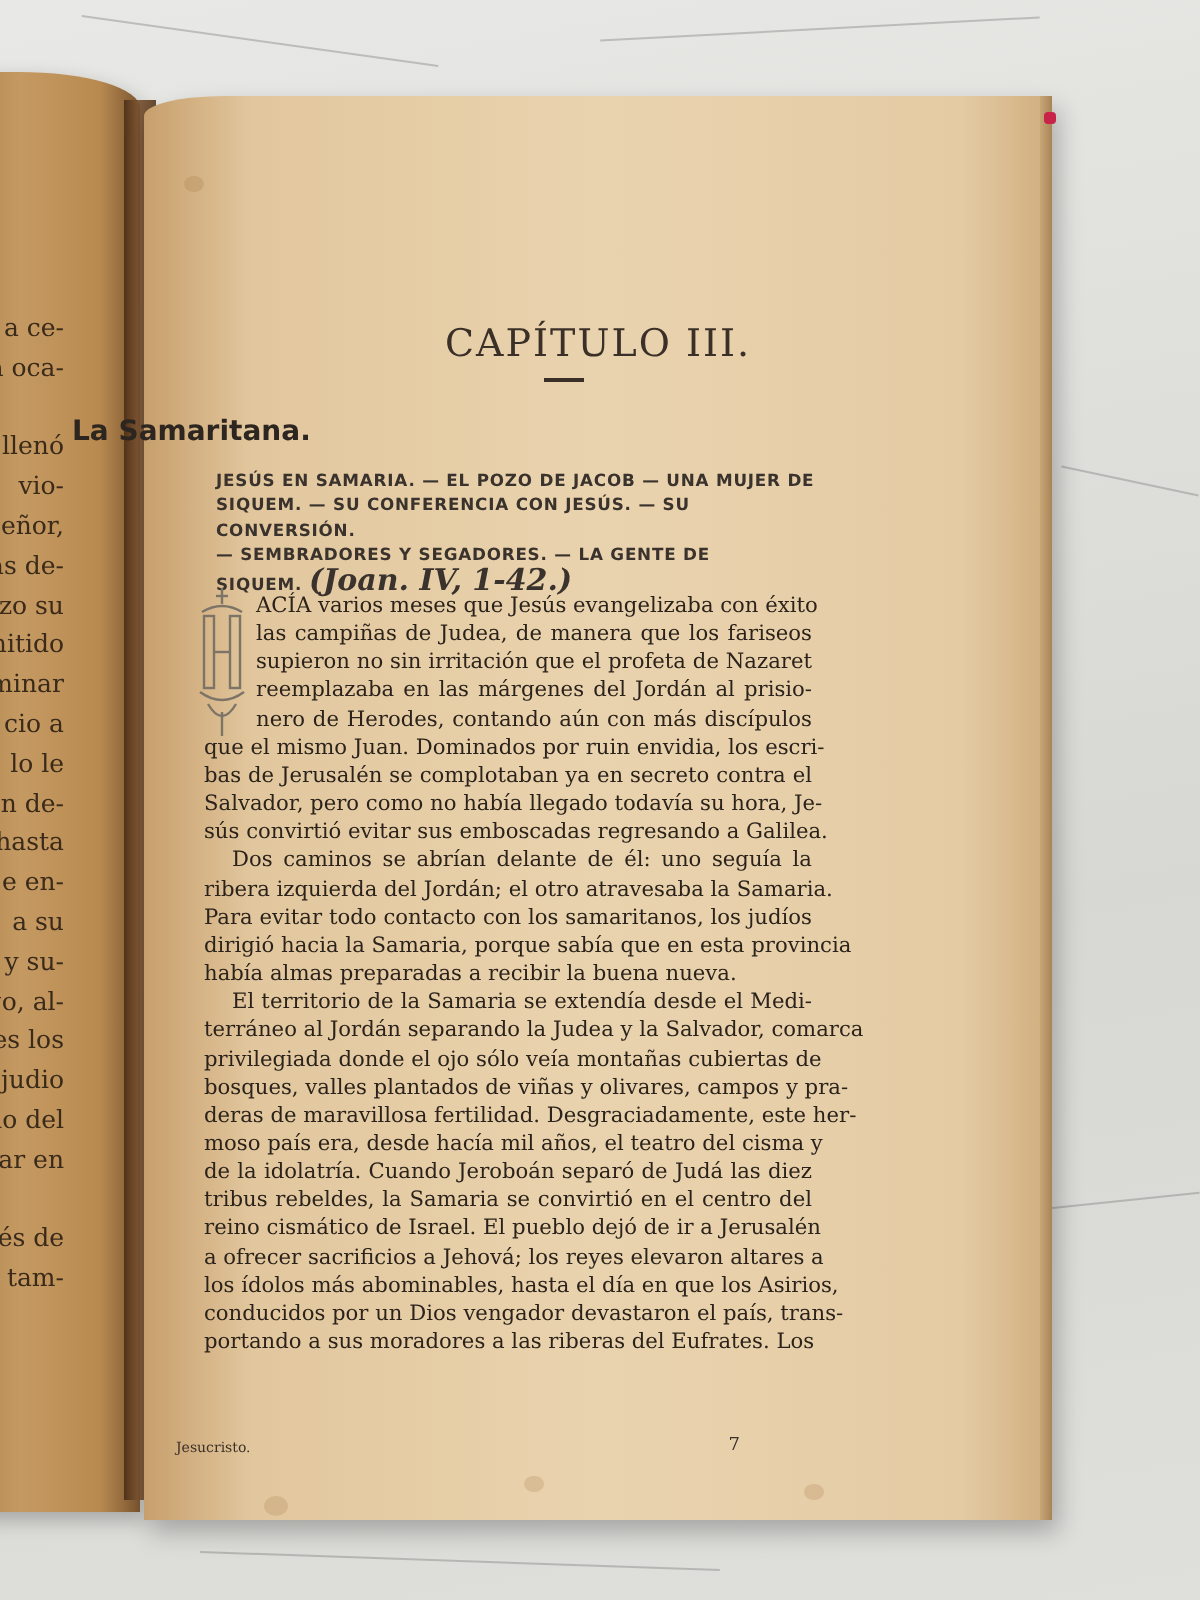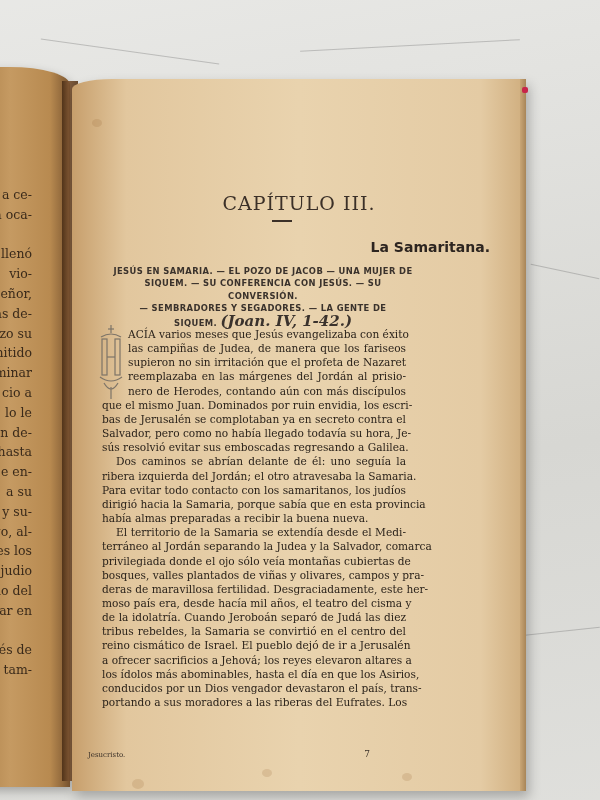--- a/index.html
+++ b/index.html
@@ -4,21 +4,21 @@
   <style>
     html, body { margin: 0; padding: 0; }
     body {
       width: 600px; height: 800px; overflow: hidden; position: relative;
       background: #dcdcd8;
       background-image:
         linear-gradient(170deg, rgba(255,255,255,0.35) 0%, rgba(200,200,196,0.25) 60%, rgba(230,230,228,0.3) 100%);
       font-family: "DejaVu Serif", serif;
     }
     .crack { position: absolute; height: 1px; background: rgba(110,110,110,0.35); }
-    .scene { position: absolute; inset: 0; margin-top: 31px; }
+    .scene { position: absolute; inset: 0; }
 
     
     .left-page {
       position: absolute; left: -30px; top: 36px; width: 100px; height: 720px;
       background: linear-gradient(90deg, #a97c46 0%, #c59a62 40%, #b88a50 80%, #7a5530 100%);
       border-top-left-radius: 30px 10px;
       border-top-right-radius: 60px 18px;
       box-shadow: 2px 4px 10px rgba(0,0,0,0.25);
     }
     .left-text {
@@ -50,30 +50,30 @@
       background: linear-gradient(90deg, #c9a676, #a88558);
     }
     .chapter {
       position: absolute; top: 113px; left: 0; width: 100%; text-align: center;
       font-size: 19px; letter-spacing: 1px; color: #3b3028;
     }
     .chapter-rule {
       position: absolute; top: 141px; left: 200px; width: 20px; height: 2px; background: #3b3028;
     }
     .title {
-      position: absolute; top: 160px; left: 0; width: 100%; text-align: right;
+      position: absolute; top: 160px; left: 0; width: 100%; text-align: left;
       font-family: "DejaVu Sans", sans-serif; font-weight: bold; font-size: 14px; color: #2d2520;
       transform: translateX(-36px);
     }
     .summary {
       position: absolute; top: 186px; left: 36px; width: 310px;
       font-family: "DejaVu Sans", sans-serif; font-size: 8.4px; font-weight: bold;
       line-height: 12.4px; color: #3a322c; text-align: justify; letter-spacing: 0.4px;
     }
-    .summary .line { display: block; text-align: center; }
+    .summary .line { display: block; text-align: left; }
     .summary .ref { font-family: "DejaVu Serif", serif; font-style: italic; font-size: 15px; letter-spacing: 0; }
     .body-text {
       position: absolute; top: 248px; left: 30px; width: 304px;
       font-size: 10.6px; line-height: 14.15px; color: #2b231b;
     }
     .body-text .ln { display: block; white-space: nowrap; text-align: justify; text-align-last: justify; }
     .body-text .ln.last { text-align-last: left; }
     .body-text .ln.indent { padding-left: 14px; }
     .body-text .ln.drop { padding-left: 26px; }
     .drop-cap {
@@ -139,21 +139,21 @@
 
     <div class="body-text" id="body-text">
         <span class="ln drop">ACÍA varios meses que Jesús evangelizaba con éxito</span>
         <span class="ln drop">las campiñas de Judea, de manera que los fariseos</span>
         <span class="ln drop">supieron no sin irritación que el profeta de Nazaret</span>
         <span class="ln drop">reemplazaba en las márgenes del Jordán al prisio-</span>
         <span class="ln drop">nero de Herodes, contando aún con más discípulos</span>
         <span class="ln ">que el mismo Juan. Dominados por ruin envidia, los escri-</span>
         <span class="ln ">bas de Jerusalén se complotaban ya en secreto contra el</span>
         <span class="ln ">Salvador, pero como no había llegado todavía su hora, Je-</span>
-        <span class="ln last">sús resolvió evitar sus emboscadas regresando a Galilea.</span>
+        <span class="ln last">sús convirtió evitar sus emboscadas regresando a Galilea.</span>
         <span class="ln indent">Dos caminos se abrían delante de él: uno seguía la</span>
         <span class="ln ">ribera izquierda del Jordán; el otro atravesaba la Samaria.</span>
         <span class="ln ">Para evitar todo contacto con los samaritanos, los judíos</span>
         <span class="ln ">dirigió hacia la Samaria, porque sabía que en esta provincia</span>
         <span class="ln last">había almas preparadas a recibir la buena nueva.</span>
         <span class="ln indent">El territorio de la Samaria se extendía desde el Medi-</span>
         <span class="ln ">terráneo al Jordán separando la Judea y la Salvador, comarca</span>
         <span class="ln ">privilegiada donde el ojo sólo veía montañas cubiertas de</span>
         <span class="ln ">bosques, valles plantados de viñas y olivares, campos y pra-</span>
         <span class="ln ">deras de maravillosa fertilidad. Desgraciadamente, este her-</span>

